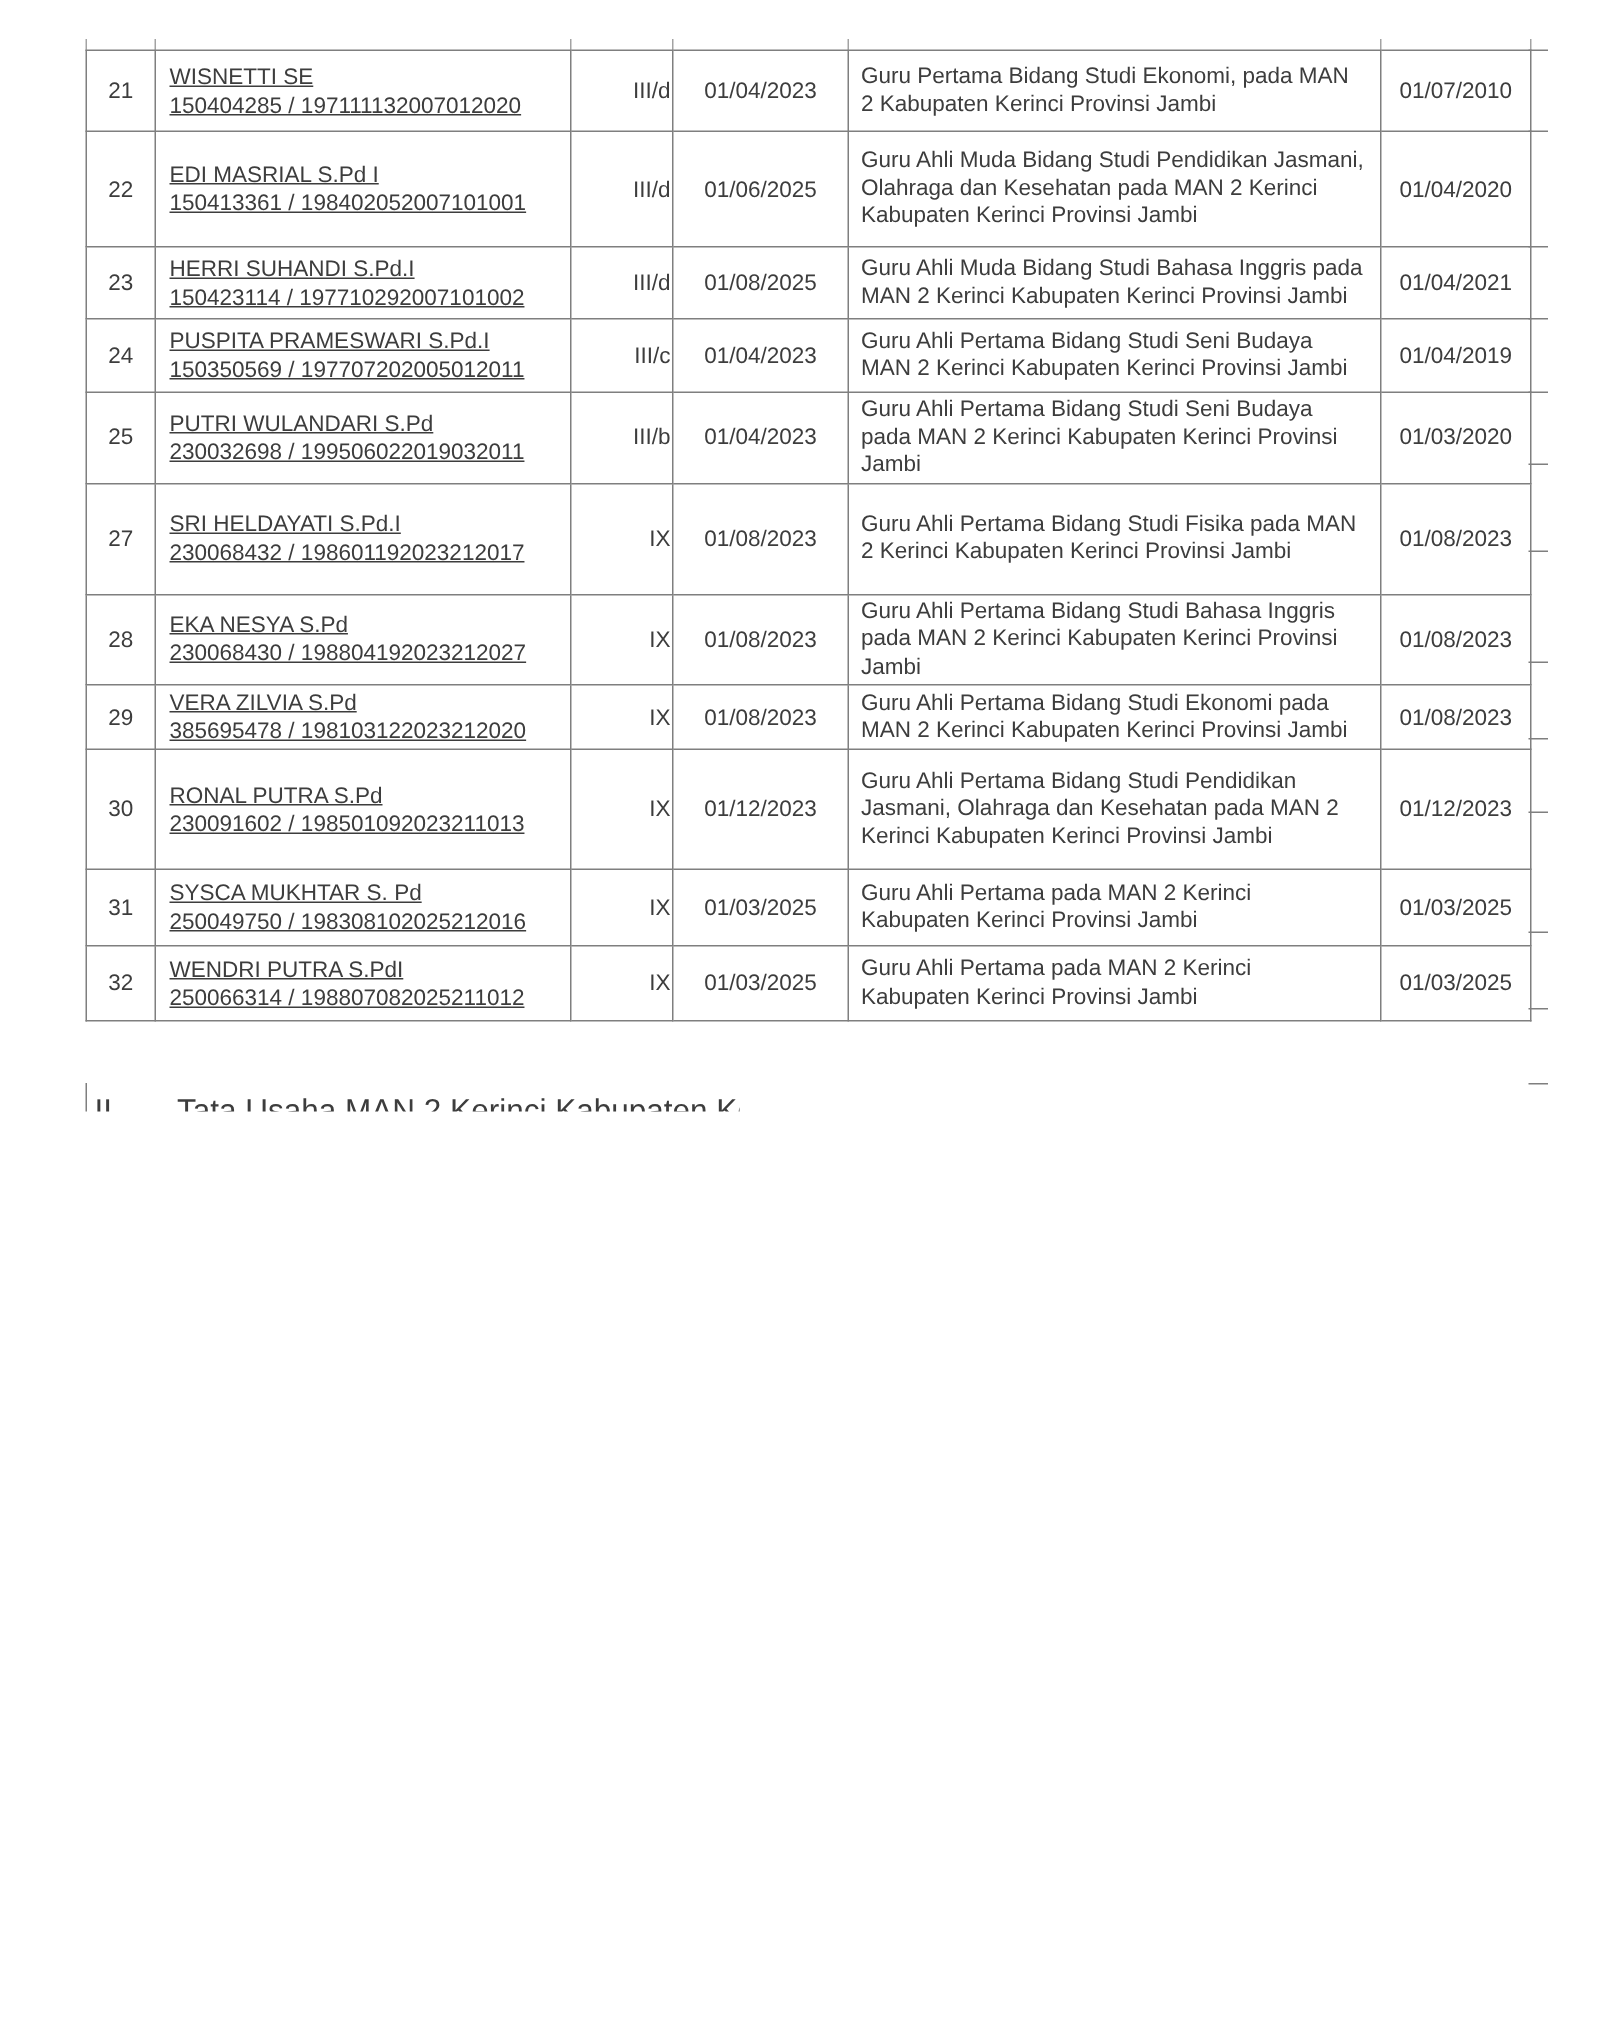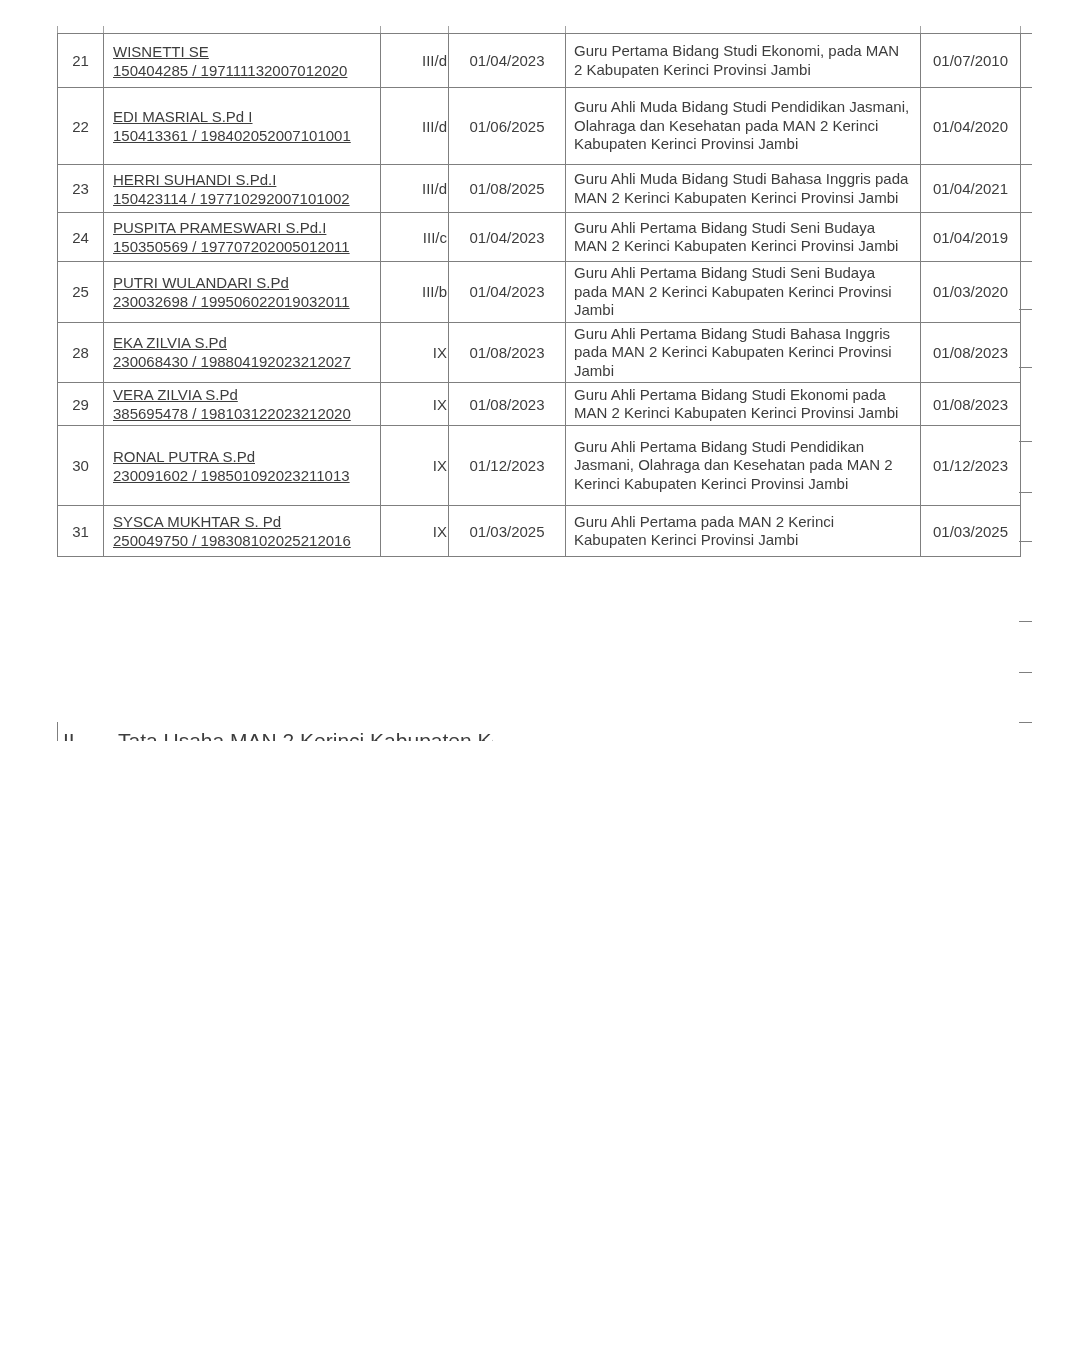--- a/index.html
+++ b/index.html
@@ -113,24 +113,35 @@
           <td class="c-no">25</td>
           <td class="c-name">
             <div class="nm">PUTRI WULANDARI S.Pd</div>
             <div class="nip">230032698 / 199506022019032011</div>
           </td>
           <td class="c-gol">III/b</td>
           <td class="c-tmtg">01/04/2023</td>
           <td class="c-jab">Guru Ahli Pertama Bidang Studi Seni Budaya pada MAN 2 Kerinci Kabupaten Kerinci Provinsi Jambi</td>
           <td class="c-tmtj">01/03/2020</td>
         </tr>
+        <tr style="height: 74px;">
+          <td class="c-no">27</td>
+          <td class="c-name">
+            <div class="nm">SRI HELDAYATI S.Pd.I</div>
+            <div class="nip">230068432 / 198601192023212017</div>
+          </td>
+          <td class="c-gol">IX</td>
+          <td class="c-tmtg">01/08/2023</td>
+          <td class="c-jab">Guru Ahli Pertama Bidang Studi Fisika pada MAN 2 Kerinci Kabupaten Kerinci Provinsi Jambi</td>
+          <td class="c-tmtj">01/08/2023</td>
+        </tr>
         <tr style="height: 51px;">
           <td class="c-no">28</td>
           <td class="c-name">
-            <div class="nm">EKA ZILVIA S.Pd</div>
+            <div class="nm">EKA NESYA S.Pd</div>
             <div class="nip">230068430 / 198804192023212027</div>
           </td>
           <td class="c-gol">IX</td>
           <td class="c-tmtg">01/08/2023</td>
           <td class="c-jab">Guru Ahli Pertama Bidang Studi Bahasa Inggris pada MAN 2 Kerinci Kabupaten Kerinci Provinsi Jambi</td>
           <td class="c-tmtj">01/08/2023</td>
         </tr>
         <tr style="height: 39px;">
           <td class="c-no">29</td>
           <td class="c-name">
@@ -151,20 +162,31 @@
           <td class="c-gol">IX</td>
           <td class="c-tmtg">01/12/2023</td>
           <td class="c-jab">Guru Ahli Pertama Bidang Studi Pendidikan Jasmani, Olahraga dan Kesehatan pada MAN 2 Kerinci Kabupaten Kerinci Provinsi Jambi</td>
           <td class="c-tmtj">01/12/2023</td>
         </tr>
         <tr style="height: 51px;">
           <td class="c-no">31</td>
           <td class="c-name">
             <div class="nm">SYSCA MUKHTAR S. Pd</div>
             <div class="nip">250049750 / 198308102025212016</div>
+          </td>
+          <td class="c-gol">IX</td>
+          <td class="c-tmtg">01/03/2025</td>
+          <td class="c-jab">Guru Ahli Pertama pada MAN 2 Kerinci Kabupaten Kerinci Provinsi Jambi</td>
+          <td class="c-tmtj">01/03/2025</td>
+        </tr>
+        <tr style="height: 50px;">
+          <td class="c-no">32</td>
+          <td class="c-name">
+            <div class="nm">WENDRI PUTRA S.PdI</div>
+            <div class="nip">250066314 / 198807082025211012</div>
           </td>
           <td class="c-gol">IX</td>
           <td class="c-tmtg">01/03/2025</td>
           <td class="c-jab">Guru Ahli Pertama pada MAN 2 Kerinci Kabupaten Kerinci Provinsi Jambi</td>
           <td class="c-tmtj">01/03/2025</td>
         </tr>
       </tbody>
   </table>
 
   <div id="rightstubs">

